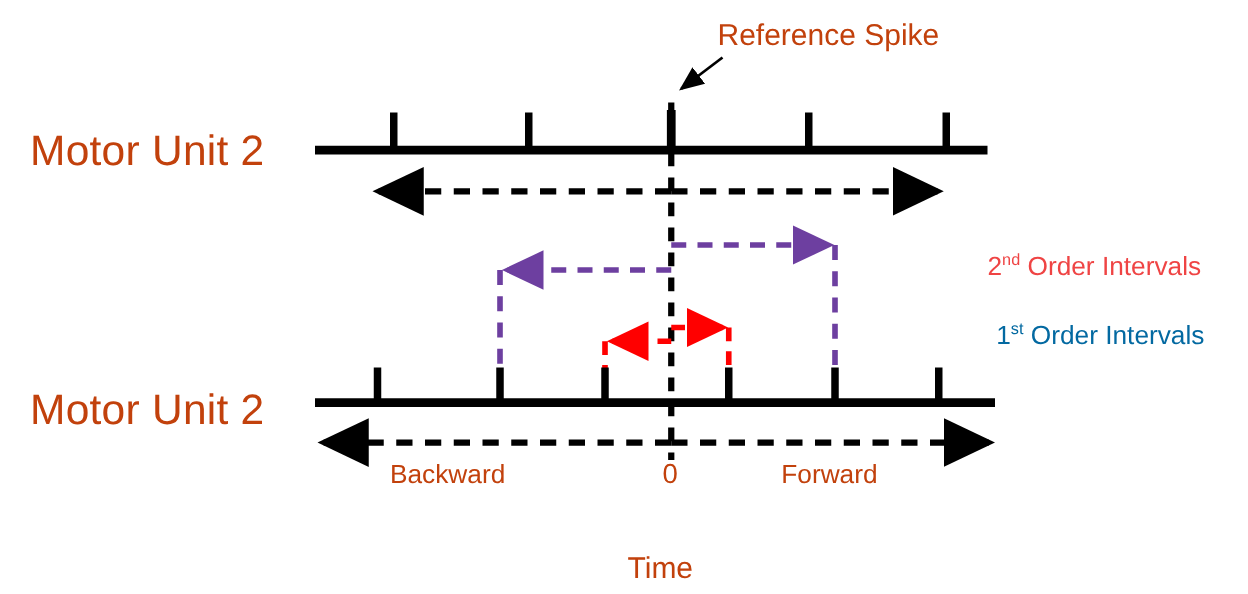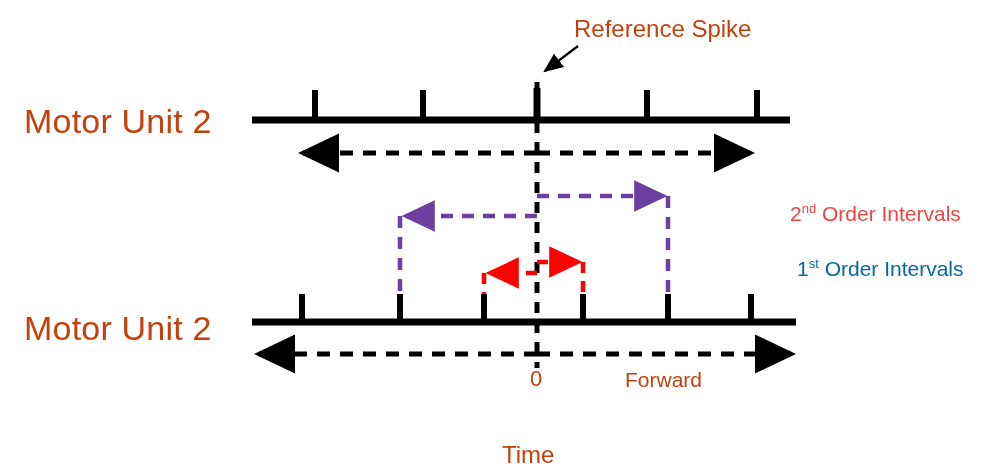--- a/index.html
+++ b/index.html
@@ -146,20 +146,21 @@
 
 
   <div class="lbl legend-label c-purple" style="left:790px; top:203px;">
     <span>2</span><sup>nd</sup><span> Order Intervals</span>
   </div>
 
   <div class="lbl legend-label c-red" style="left:797px; top:258px;">
     <span>1</span><sup>st</sup><span> Order Intervals</span>
   </div>
 
+  <div class="lbl axis-note c-black" style="left:312px; top:369px;">Backward</div>
 
   <div class="lbl zero-label c-black" style="left:530px; top:368px;">0</div>
 
   <div class="lbl axis-note c-black" style="left:625px; top:369px;">Forward</div>
 
   <div class="lbl time-label c-black" style="left:502px; top:427px;margin-top:16px;">Time</div>
 
 </div>
 
 </body></html>

